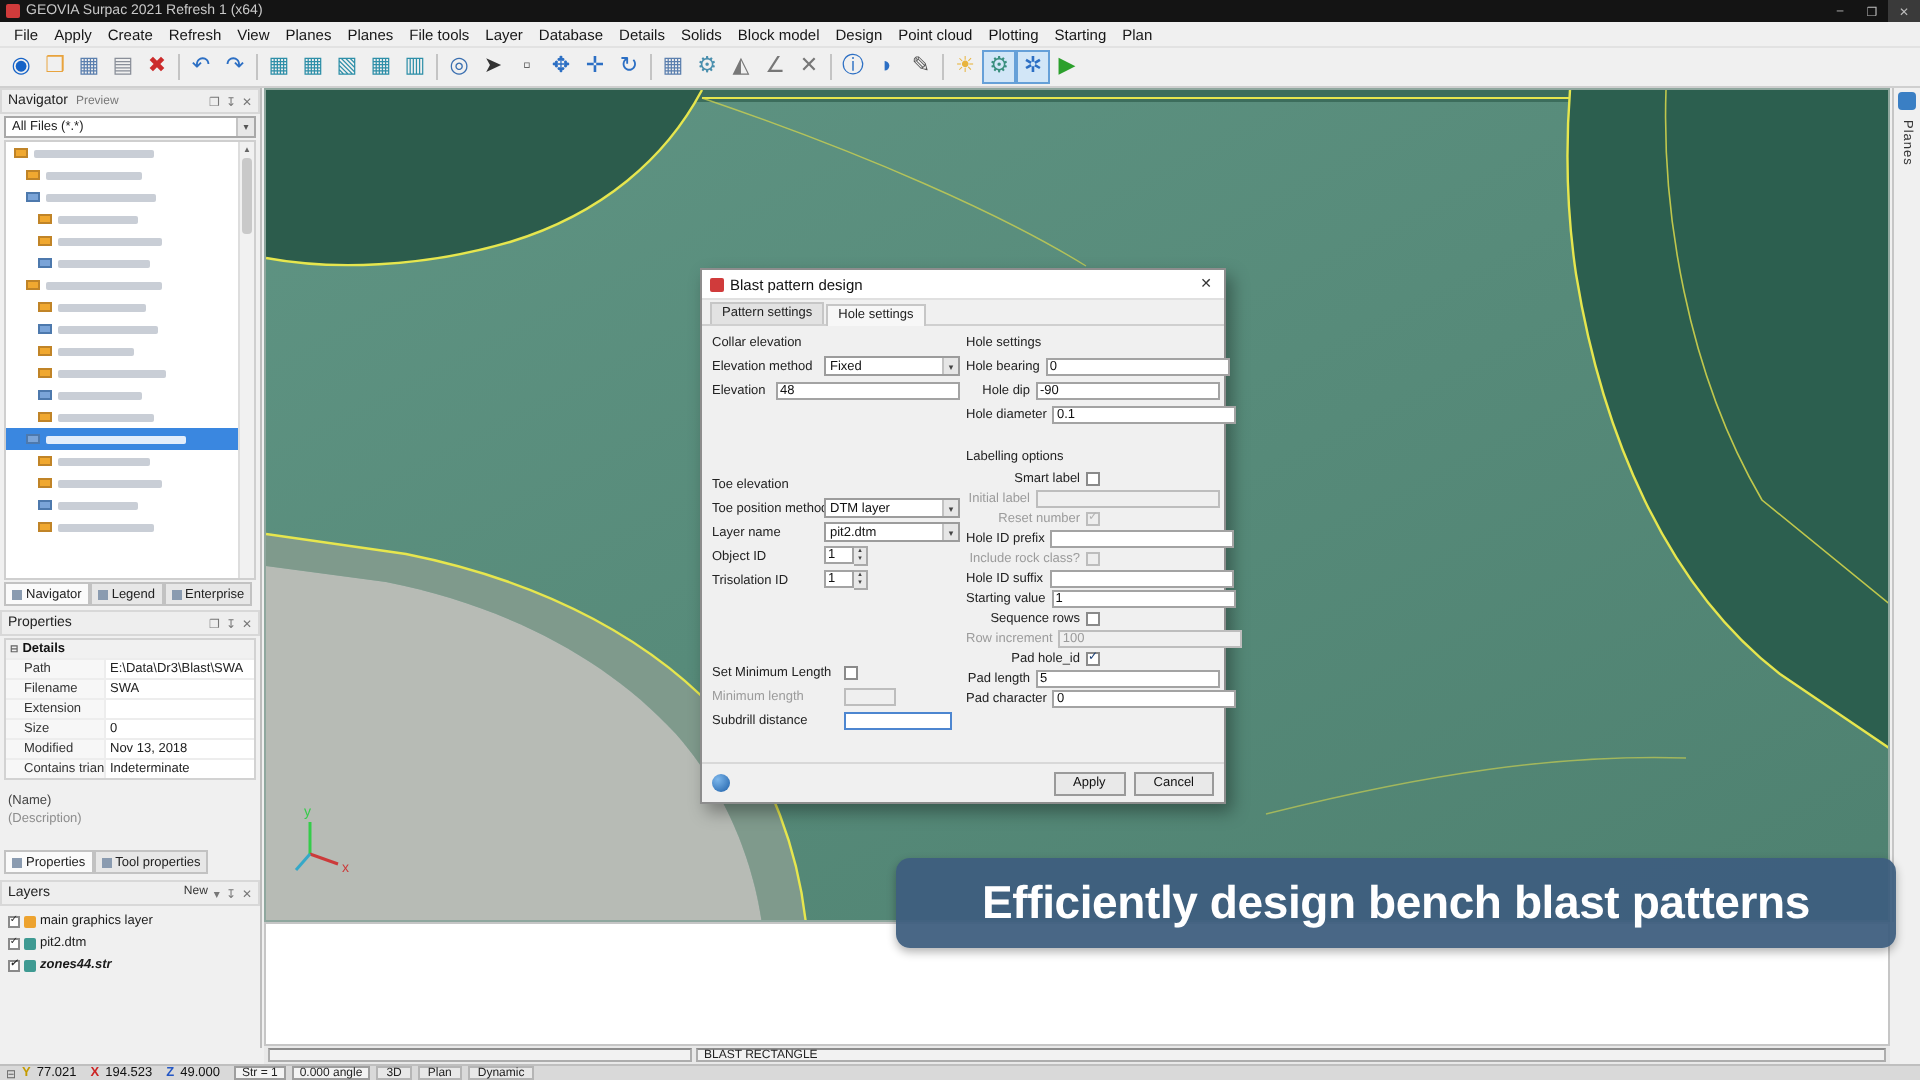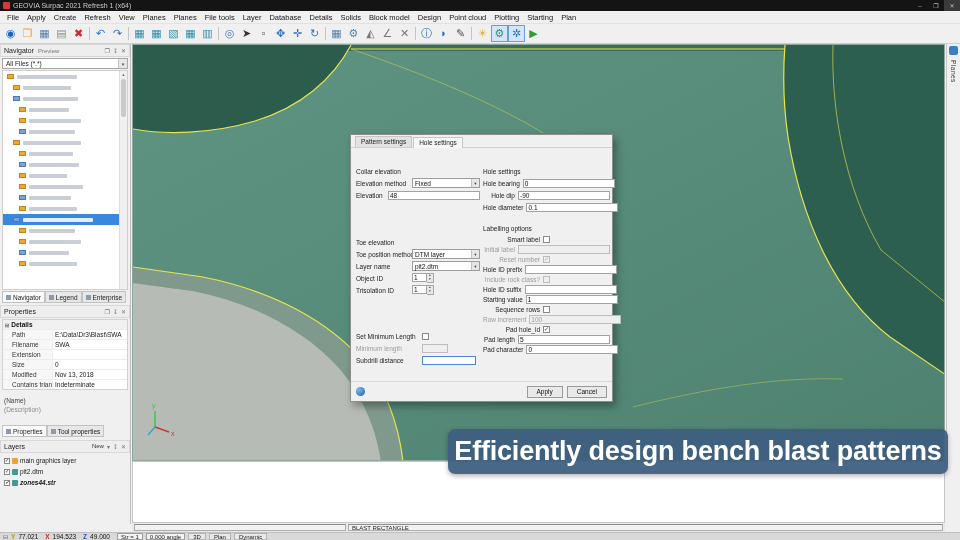--- a/index.html
+++ b/index.html
@@ -139,21 +139,21 @@
   .dlg-footer { position:absolute; left:0; right:0; bottom:0; height:20px; display:flex; align-items:center;
     padding:0 5px; border-top:1px solid #d8d8d8;}
   .help-circle { width:9px; height:9px; border-radius:50%;
     background:radial-gradient(circle at 32% 30%, #7db7ec, #1d5fa8); }
   .dlg-btns { margin-left:auto; display:flex; gap:4px; }
   .btn { height:12px; border:1px solid #9a9a9a; background:#e9e9e9; font-size:6.5px; padding:0 9px;
     display:flex; align-items:center; color:#111;}
   
   .caption { position:absolute; left:448px; top:429px; width:500px; height:45px;
     background:rgba(62,94,126,0.94); border-radius:7px; display:flex; align-items:center; justify-content:center;
-    color:#ffffff; font-weight:bold; font-size:27px; letter-spacing:-0.2px;
+    color:#ffffff; font-weight:bold; font-size:23px; letter-spacing:-0.2px;
     box-shadow:0 2px 5px rgba(0,0,0,0.3); }
 </style>
 </head>
 <body>
 
 <div class="app">
 
   <div class="titlebar">
     <span class="app-icon"></span>
     <span class="tb-title">GEOVIA Surpac 2021 Refresh 1 (x64)</span>
@@ -541,20 +541,25 @@
     <span class="sb-lab z">Z</span>
     <span class="sb-val">49.000</span>
     <span class="sb-box">Str = 1</span>
     <span class="sb-box">0.000 angle</span>
     <span class="sb-btn">3D</span>
     <span class="sb-btn">Plan</span>
     <span class="sb-btn">Dynamic</span>
   </div>
 
   <div class="dialog">
+    <div class="dlg-title">
+      <span class="dlg-ico"></span>
+      <span class="dlg-title-text">Blast pattern design</span>
+      <span class="dlg-close">✕</span>
+    </div>
     <div class="dlg-tabs">
       <div class="dlg-tab">Pattern settings</div>
       <div class="dlg-tab active">Hole settings</div>
     </div>
 
     <div class="dlg-body">
 
       <div class="colL">
         <div class="grp-label">Collar elevation</div>
         <div class="frow">

